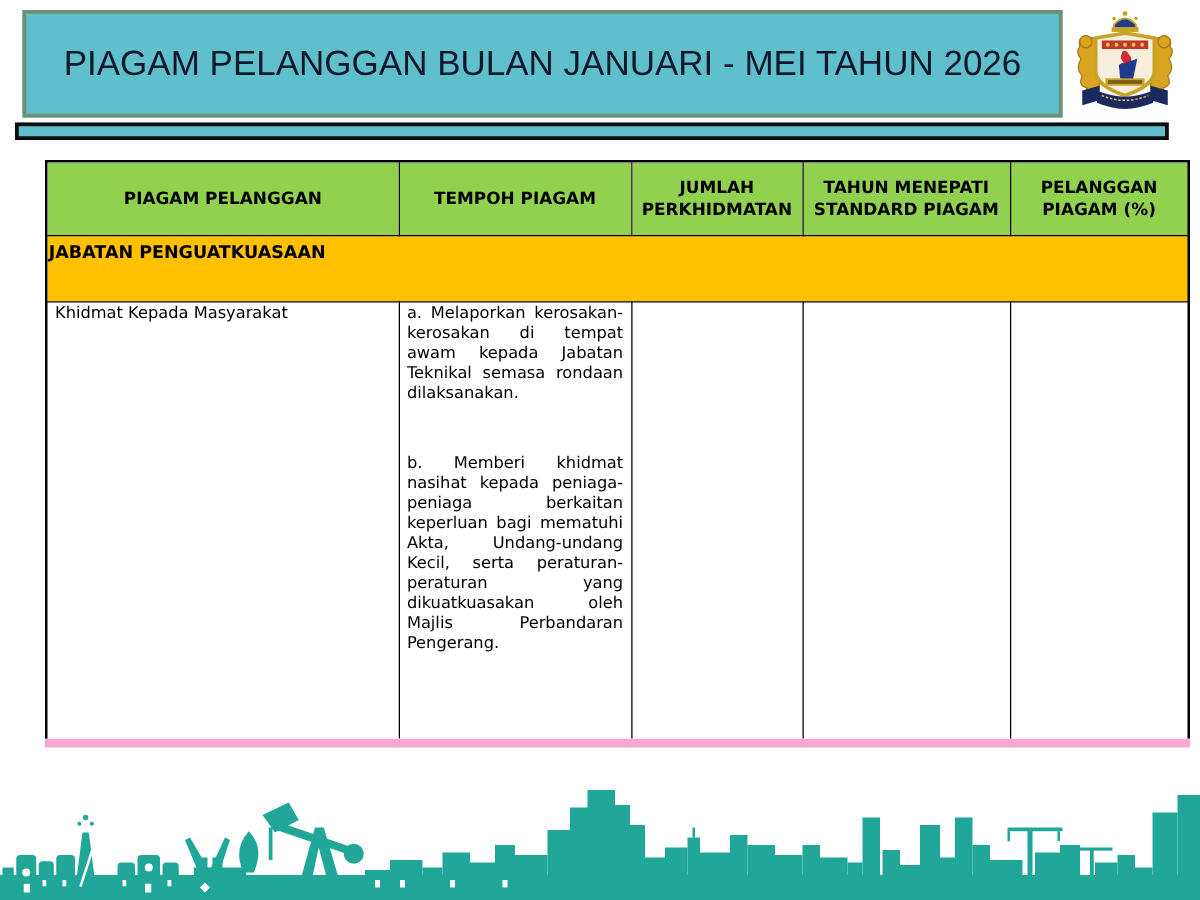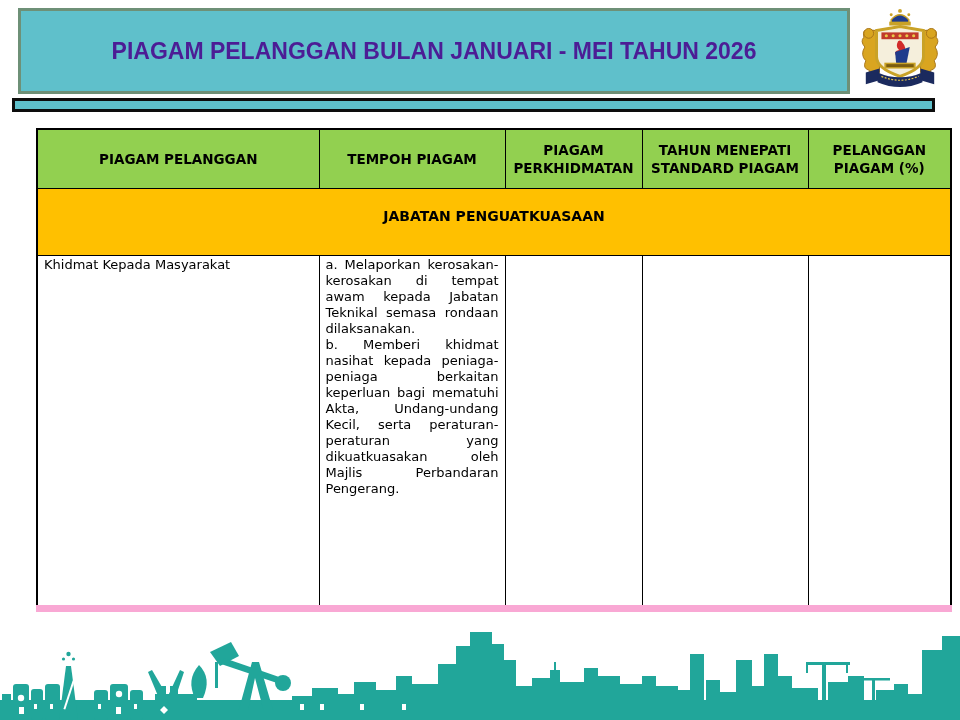--- a/index.html
+++ b/index.html
@@ -10,21 +10,21 @@
   }
   
   .header-box{
     position:absolute;left:18px;top:8px;width:826px;height:80px;
     background:var(--banner_fill,#5fc0cb);
     border:3px solid var(--banner_border,#6e9077);
     display:flex;align-items:center;justify-content:center;
   }
   .page-title{
     font-family:"Liberation Sans",sans-serif;
-    font-weight:bold;font-size:23px;letter-spacing:0px;color:#4c1d95;
+    font-weight:normal;font-size:28px;letter-spacing:0px;color:#0f172a;
     text-align:center;white-space:nowrap;
   }
   .crest{position:absolute;left:856px;top:6px;width:88px;height:86px;}
   
   .divider{
     position:absolute;left:12px;top:98px;width:917px;height:8px;
     background:var(--bar_fill,#5fc0cb);
     border:3px solid var(--bar_border,#0d0d0d);
   }
   
@@ -38,30 +38,30 @@
     border:1px solid var(--table_border,#000);
     overflow:hidden;
   }
   table.charter thead th{
     height:54px;background:var(--table_header_green,#92d050);
     font-size:13.5px;font-weight:bold;text-align:center;vertical-align:middle;
     line-height:1.35;padding:2px 4px;
   }
   tr.section-row td{
     height:46px;background:var(--section_orange,#ffc000);
-    font-size:14px;font-weight:bold;text-align:center;vertical-align:top;
-    padding-top:19px;
+    font-size:14px;font-weight:bold;vertical-align:top;
+    padding-top:5px;
   }
   tr.content-row td{
     height:347px;background:#ffffff;vertical-align:top;
     font-size:13px;line-height:16px;padding:1px 6px;
   }
   td.cell-tempoh{text-align:justify;}
   td.cell-tempoh p{margin:0;}
-  td.cell-tempoh p + p{}
+  td.cell-tempoh p + p{margin-top:40px;}
   
   .skyline{position:absolute;left:0;top:620px;width:960px;height:100px;color:var(--skyline_teal,#21a69a);}
 </style>
 </head>
 <body>
 
 <div class="stage">
 
   <div class="header-box">
     <div class="page-title">PIAGAM PELANGGAN BULAN JANUARI - MEI TAHUN 2026</div>
@@ -111,21 +111,21 @@
       <col style="width:282px">
         <col style="width:186px">
         <col style="width:137px">
         <col style="width:166px">
         <col style="width:143px">
     </colgroup>
     <thead>
       <tr>
         <th>PIAGAM PELANGGAN</th>
         <th>TEMPOH PIAGAM</th>
-        <th>PIAGAM PERKHIDMATAN</th>
+        <th>JUMLAH PERKHIDMATAN</th>
         <th>TAHUN MENEPATI STANDARD PIAGAM</th>
         <th>PELANGGAN PIAGAM (%)</th>
       </tr>
     </thead>
     <tbody>
       <tr class="section-row">
         <td colspan="5">JABATAN PENGUATKUASAAN</td>
       </tr>
       <tr class="content-row">
         <td class="cell-piagam">Khidmat Kepada Masyarakat</td>

